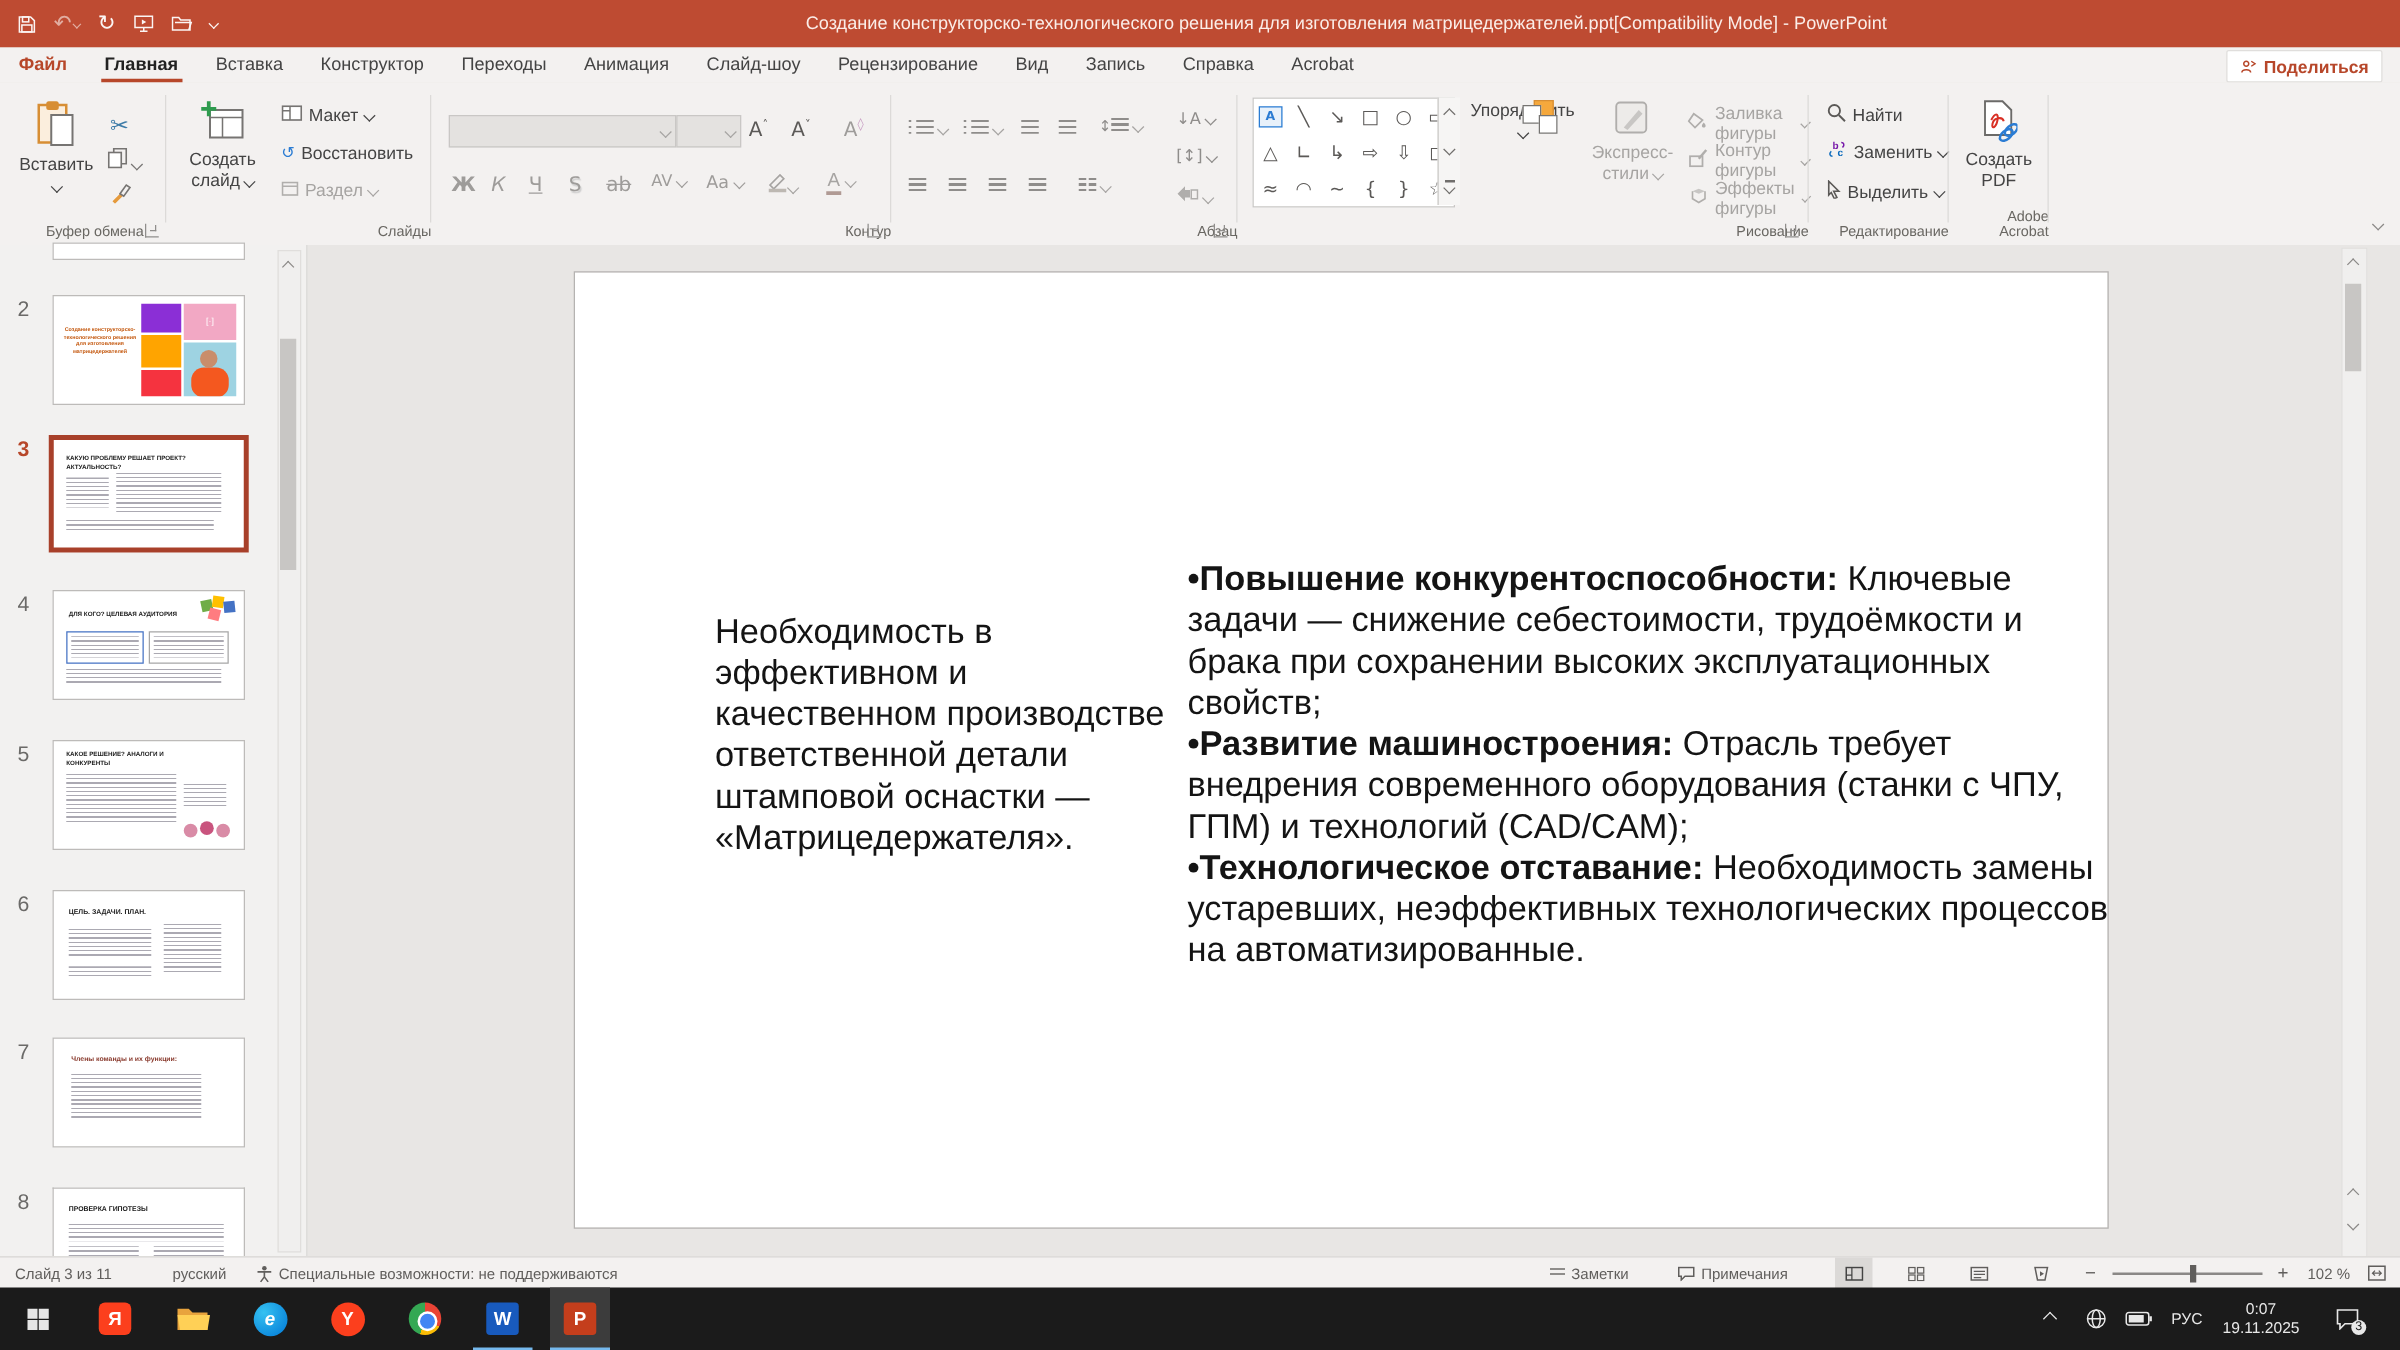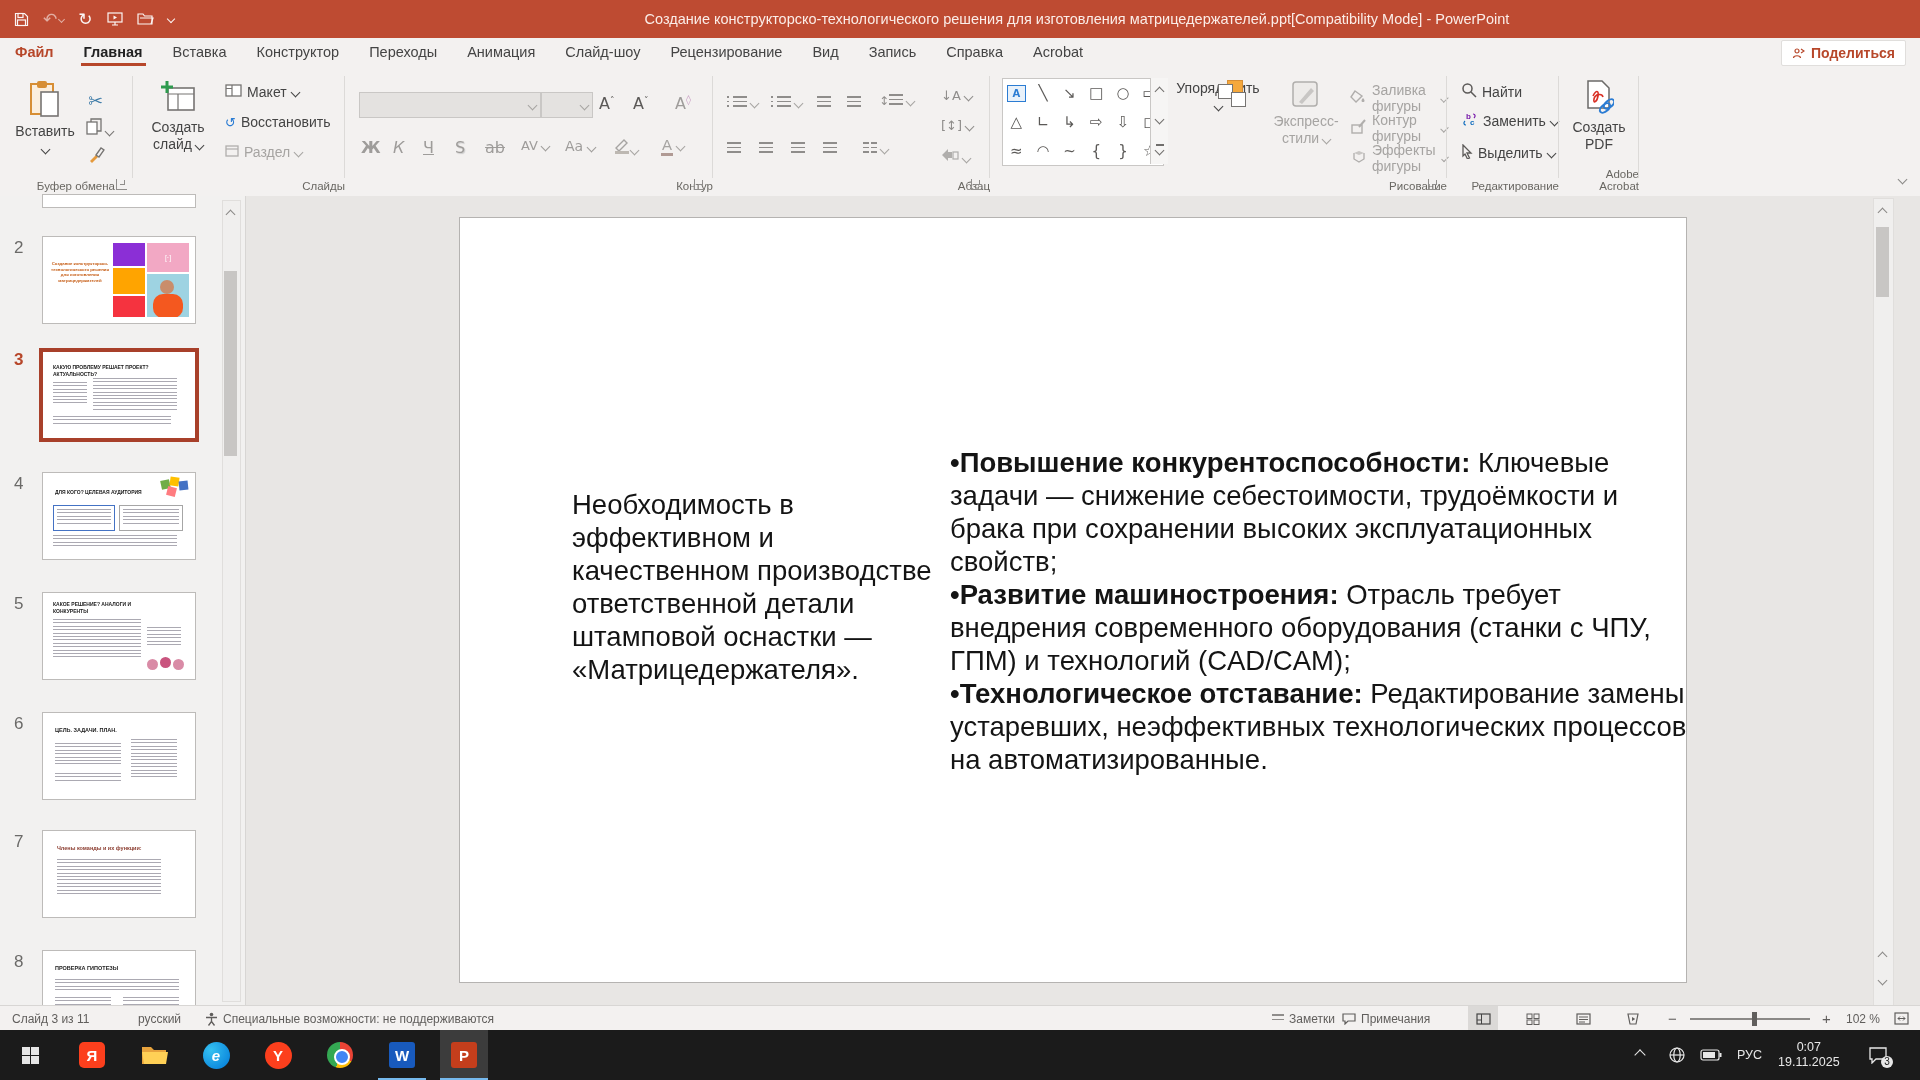--- a/index.html
+++ b/index.html
@@ -507,21 +507,21 @@
     </div>
 
     <div class="canvas">
       <div class="slide">
         <div class="s-body abs" style="left:112px;top:270px;width:366px">
           <span>Необходимость в эффективном и качественном производстве ответственной детали штамповой оснастки — «Матрицедержателя».</span>
         </div>
         <div class="s-body abs" style="left:490px;top:228px;width:748px">
           <div><span class="bld">•Повышение конкурентоспособности:</span><span> Ключевые задачи — снижение себестоимости, трудоёмкости и брака при сохранении высоких эксплуатационных свойств;</span></div>
           <div><span class="bld">•Развитие машиностроения:</span><span> Отрасль требует внедрения современного оборудования (станки с ЧПУ, ГПМ) и технологий (CAD/CAM);</span></div>
-          <div><span class="bld">•Технологическое отставание:</span><span> Редактирование замены устаревших, неэффективных технологических процессов на автоматизированные.</span></div>
+          <div><span class="bld">•Технологическое отставание:</span><span> Необходимость замены устаревших, неэффективных технологических процессов на автоматизированные.</span></div>
         </div>
       </div>
       <div class="cscroll">
         <span class="sarrow" style="top:4px;left:5px"><i class="cv up"></i></span>
         <div class="cthumb" style="top:28px;height:70px"></div>
         <span class="sarrow" style="top:748px;left:5px"><i class="cv up"></i></span>
         <span class="sarrow" style="top:772px;left:5px"><i class="cv"></i></span>
       </div>
     </div>
   </div>
@@ -530,21 +530,21 @@
     <span class="it" style="left:12px">Слайд 3 из 11</span>
     <span class="it" style="left:138px">русский</span>
     <span class="it" style="left:205px">
       <svg width="13" height="14" viewBox="0 0 13 14">
           <circle cx="6.5" cy="2.5" r="1.8" fill="#605E5C"></circle>
           <path d="M1 5.5h11M6.5 5.5v4M6.5 9.5L3.5 13.5M6.5 9.5l3 4" stroke="#605E5C" stroke-width="1.3" fill="none"></path>
         </svg>
       <span>Специальные возможности: не поддерживаются</span>
     </span>
 
-    <span class="it" style="left:1272px">
+    <span class="it" style="left:1240px">
       <span class="bars" style="width:12px;height:9px"></span>
       <span>Заметки</span>
     </span>
     <span class="it" style="left:1342px">
       <svg width="14" height="12" viewBox="0 0 14 12">
           <path d="M1 1h12v7H6l-3 3V8H1z" fill="none" stroke="#605E5C" stroke-width="1.2"></path>
         </svg>
       <span>Примечания</span>
     </span>
     <span class="it viewbtn act" style="left:1468px">

